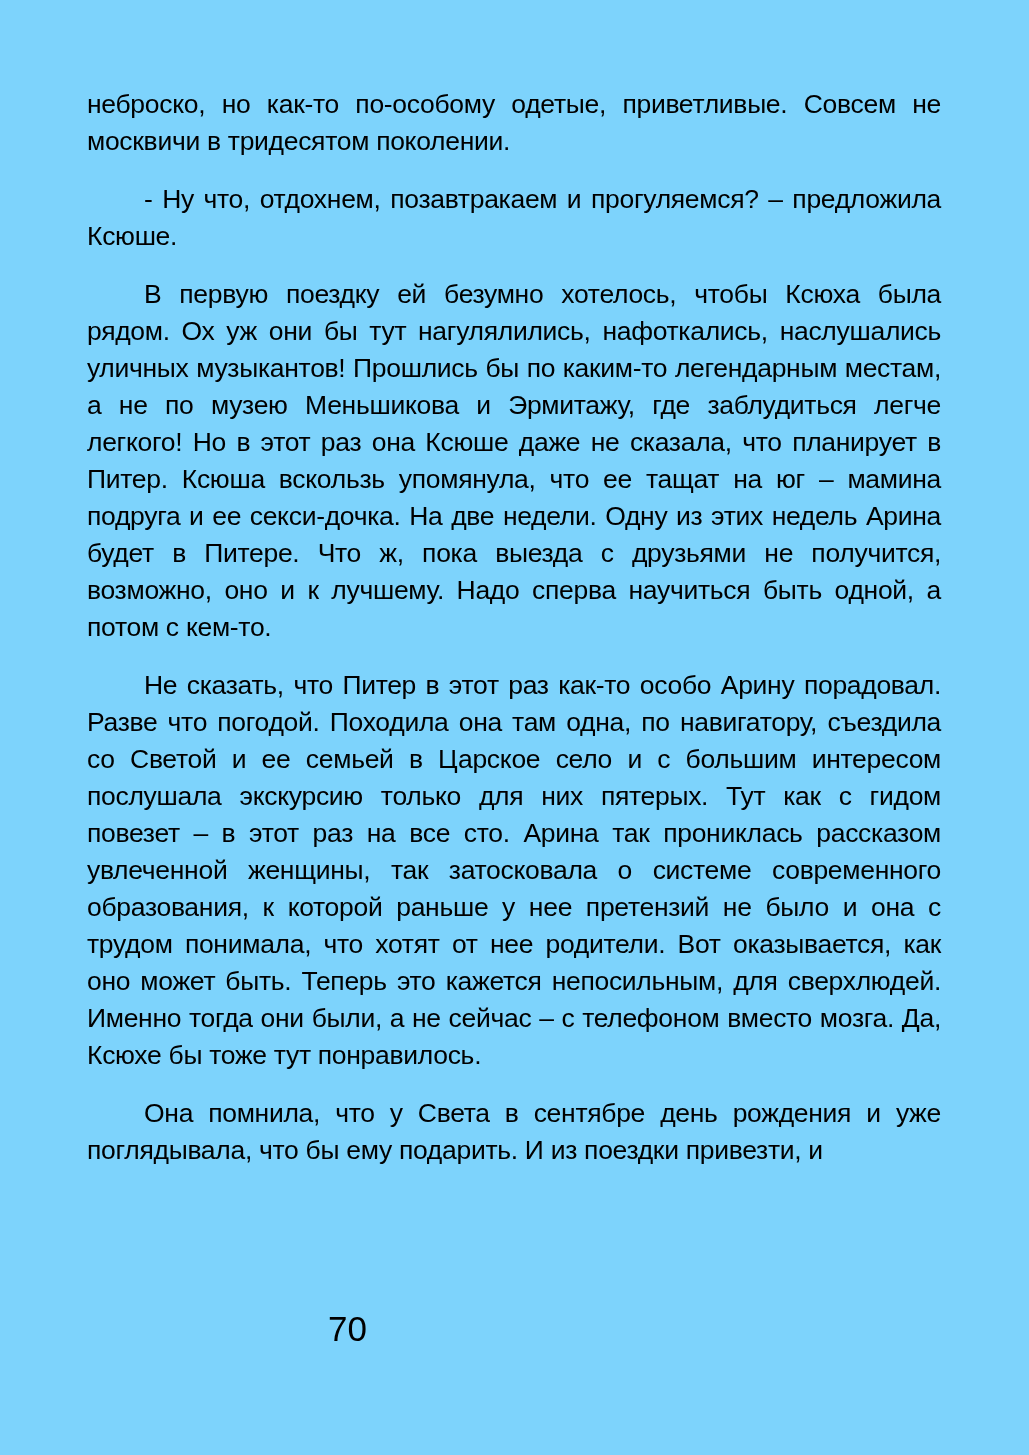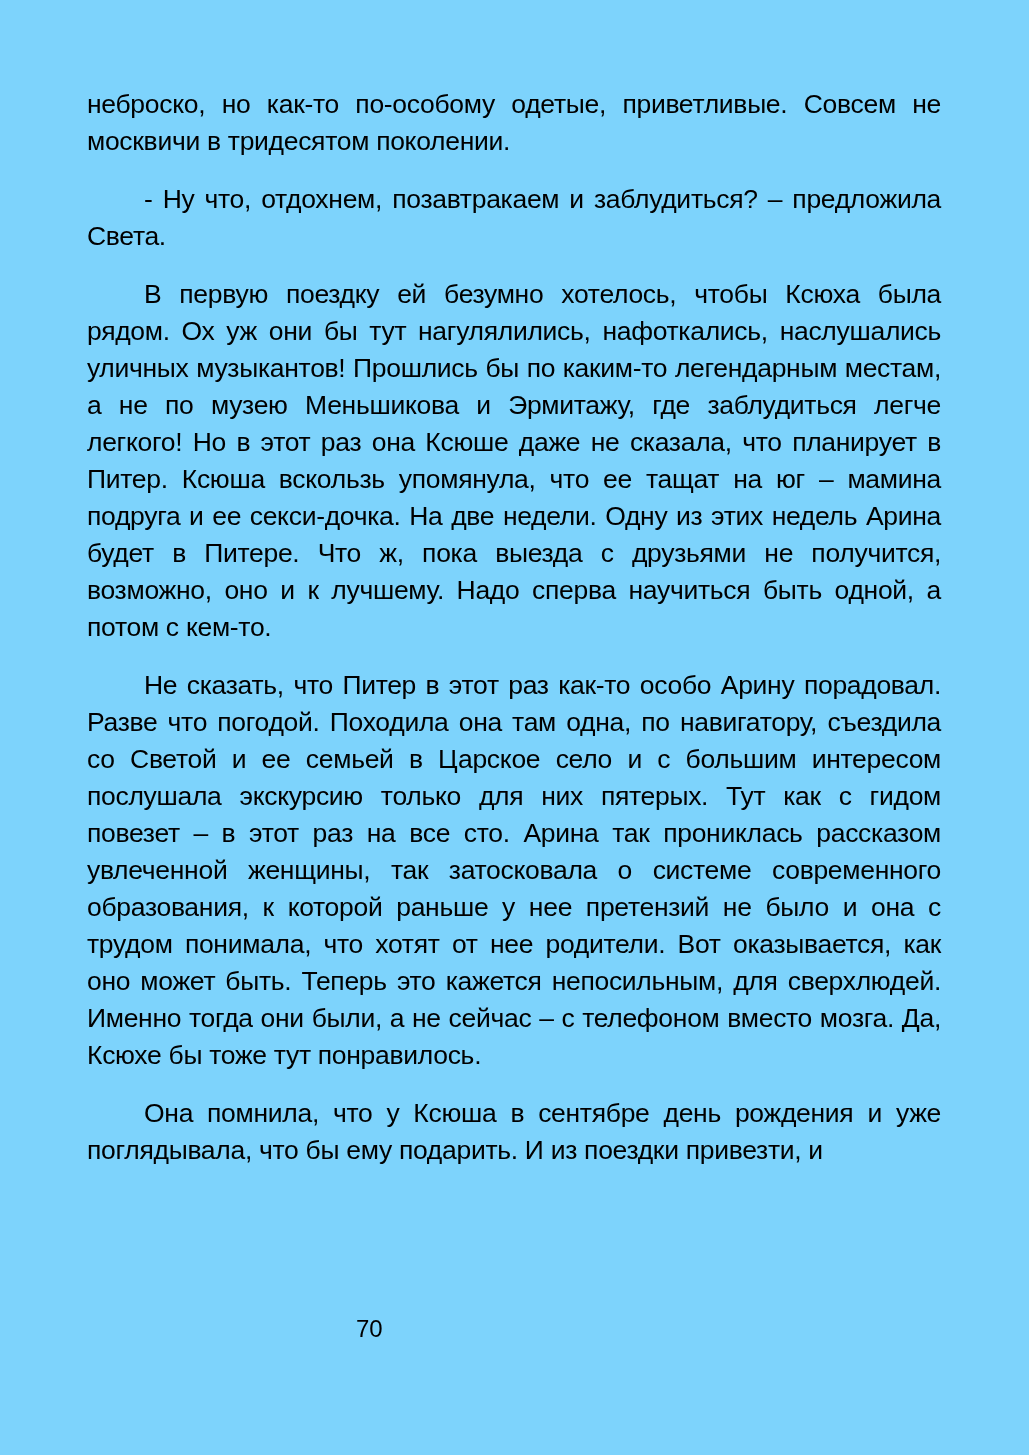--- a/index.html
+++ b/index.html
@@ -29,32 +29,32 @@
     letter-spacing: -0.3px;
     text-align: justify;
     text-indent: 57px;
     color: #000000;
   }
   .content p.no-indent {
     text-indent: 0;
   }
   .page-number {
     position: absolute;
-    left: 356px;
+    left: 328px;
     top: 1314px;
-    font-size: 24px;
+    font-size: 35px;
     line-height: 30px;
     color: #000000;
   }
 </style>
 </head>
 <body>
 
 <div class="page">
   <div class="content">
     <p class="no-indent">неброско, но как-то по-особому одетые, приветливые. Совсем не москвичи в тридесятом поколении.</p>
-    <p>- Ну что, отдохнем, позавтракаем и заблудиться? – предложила Света.</p>
+    <p>- Ну что, отдохнем, позавтракаем и прогуляемся? – предложила Ксюше.</p>
     <p>В первую поездку ей безумно хотелось, чтобы Ксюха была рядом. Ох уж они бы тут нагулялились, нафоткались, наслушались уличных музыкантов! Прошлись бы по каким-то легендарным местам, а не по музею Меньшикова и Эрмитажу, где заблудиться легче легкого! Но в этот раз она Ксюше даже не сказала, что планирует в Питер. Ксюша вскользь упомянула, что ее тащат на юг – мамина подруга и ее секси-дочка. На две недели. Одну из этих недель Арина будет в Питере. Что ж, пока выезда с друзьями не получится, возможно, оно и к лучшему. Надо сперва научиться быть одной, а потом с кем-то.</p>
     <p>Не сказать, что Питер в этот раз как-то особо Арину порадовал. Разве что погодой. Походила она там одна, по навигатору, съездила со Светой и ее семьей в Царское село и с большим интересом послушала экскурсию только для них пятерых. Тут как с гидом повезет – в этот раз на все сто. Арина так прониклась рассказом увлеченной женщины, так затосковала о системе современного образования, к которой раньше у нее претензий не было и она с трудом понимала, что хотят от нее родители. Вот оказывается, как оно может быть. Теперь это кажется непосильным, для сверхлюдей. Именно тогда они были, а не сейчас – с телефоном вместо мозга. Да, Ксюхе бы тоже тут понравилось.</p>
-    <p>Она помнила, что у Ксюша в сентябре день рождения и уже поглядывала, что бы ему подарить. И из поездки привезти, и</p>
+    <p>Она помнила, что у Света в сентябре день рождения и уже поглядывала, что бы ему подарить. И из поездки привезти, и</p>
   </div>
   <div class="page-number">70</div>
 </div>
 
 </body></html>

